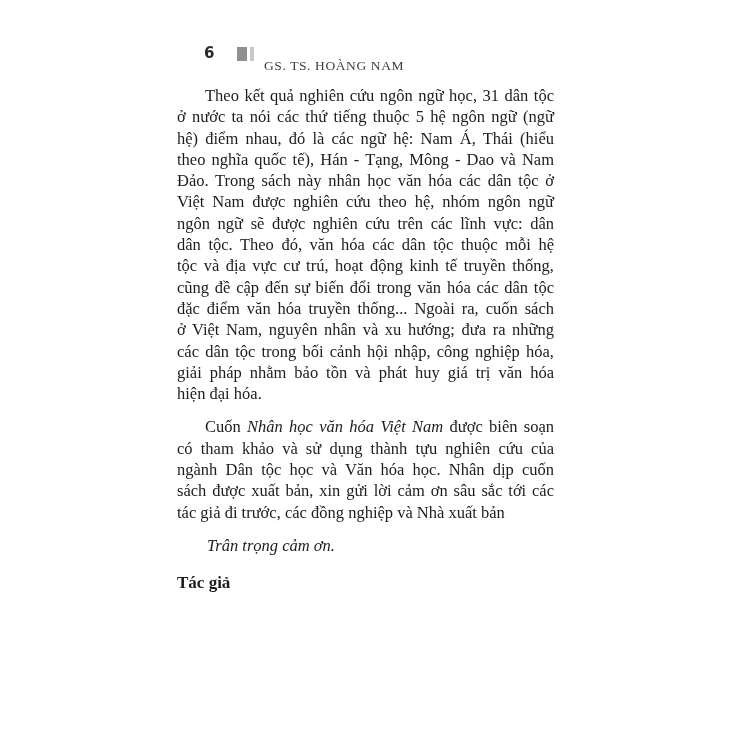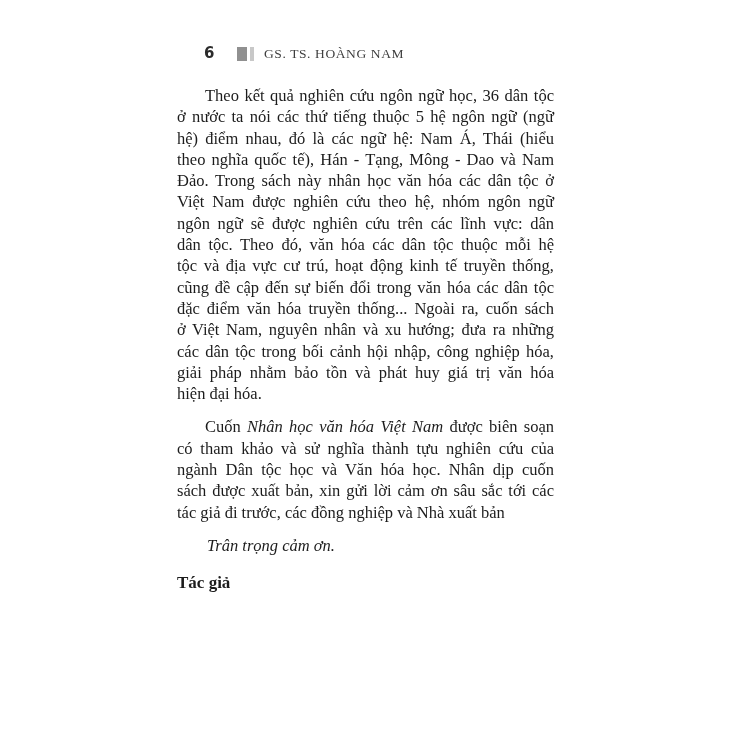--- a/index.html
+++ b/index.html
@@ -33,21 +33,21 @@
   }
   .square-dark {
     position: absolute; left: 237px; top: 3px;
     width: 10px; height: 14px; background: var(--square-dark);
   }
   .square-light {
     position: absolute; left: 250px; top: 3px;
     width: 4px; height: 14px; background: var(--square-light);
   }
   .header-title {
-    position: absolute; left: 264px; top: 2px;
+    position: absolute; left: 264px; top: 14px;
     font-size: 13.5px; letter-spacing: 0.6px;
     color: var(--header-text);
   }
 
   
   .text-block {
     position: absolute; left: 177px; top: 85px; width: 377px;
     font-size: 16.5px; line-height: 21.3px;
     color: var(--text);
   }
@@ -78,40 +78,40 @@
   <div class="header">
     <span class="page-num">6</span>
     <span class="square-dark"></span>
     <span class="square-light"></span>
     <span class="header-title">GS. TS. HOÀNG NAM</span>
   </div>
 
   <div class="text-block">
 
     <div class="para">
-        <div class="jline"><span>Theo kết quả nghiên cứu ngôn ngữ học, 36 dân tộc</span></div>
+        <div class="jline"><span>Theo kết quả nghiên cứu ngôn ngữ học, 31 dân tộc</span></div>
         <div class="jline"><span>ở nước ta nói các thứ tiếng thuộc 5 hệ ngôn ngữ (ngữ</span></div>
         <div class="jline"><span>hệ) điểm nhau, đó là các ngữ hệ: Nam Á, Thái (hiểu</span></div>
         <div class="jline"><span>theo nghĩa quốc tế), Hán - Tạng, Mông - Dao và Nam</span></div>
         <div class="jline"><span>Đảo. Trong sách này nhân học văn hóa các dân tộc ở</span></div>
         <div class="jline"><span>Việt Nam được nghiên cứu theo hệ, nhóm ngôn ngữ</span></div>
         <div class="jline"><span>ngôn ngữ sẽ được nghiên cứu trên các lĩnh vực: dân</span></div>
         <div class="jline"><span>dân tộc. Theo đó, văn hóa các dân tộc thuộc mỗi hệ</span></div>
         <div class="jline"><span>tộc và địa vực cư trú, hoạt động kinh tế truyền thống,</span></div>
         <div class="jline"><span>cũng đề cập đến sự biến đổi trong văn hóa các dân tộc</span></div>
         <div class="jline"><span>đặc điểm văn hóa truyền thống... Ngoài ra, cuốn sách</span></div>
         <div class="jline"><span>ở Việt Nam, nguyên nhân và xu hướng; đưa ra những</span></div>
         <div class="jline"><span>các dân tộc trong bối cảnh hội nhập, công nghiệp hóa,</span></div>
         <div class="jline"><span>giải pháp nhằm bảo tồn và phát huy giá trị văn hóa</span></div>
         <div class="jline"><span>hiện đại hóa.</span></div>
       </div>
 
     <div class="para">
         <div class="jline"><span>Cuốn </span><em>Nhân học văn hóa Việt Nam</em><span> được biên soạn</span></div>
-        <div class="jline"><span>có tham khảo và sử nghĩa thành tựu nghiên cứu của</span></div>
+        <div class="jline"><span>có tham khảo và sử dụng thành tựu nghiên cứu của</span></div>
         <div class="jline"><span>ngành Dân tộc học và Văn hóa học. Nhân dịp cuốn</span></div>
         <div class="jline"><span>sách được xuất bản, xin gửi lời cảm ơn sâu sắc tới các</span></div>
         <div class="jline"><span>tác giả đi trước, các đồng nghiệp và Nhà xuất bản</span></div>
       </div>
 
     <p class="closing">Trân trọng cảm ơn.</p>
 
     <p class="signature">Tác giả</p>
 
   </div>

